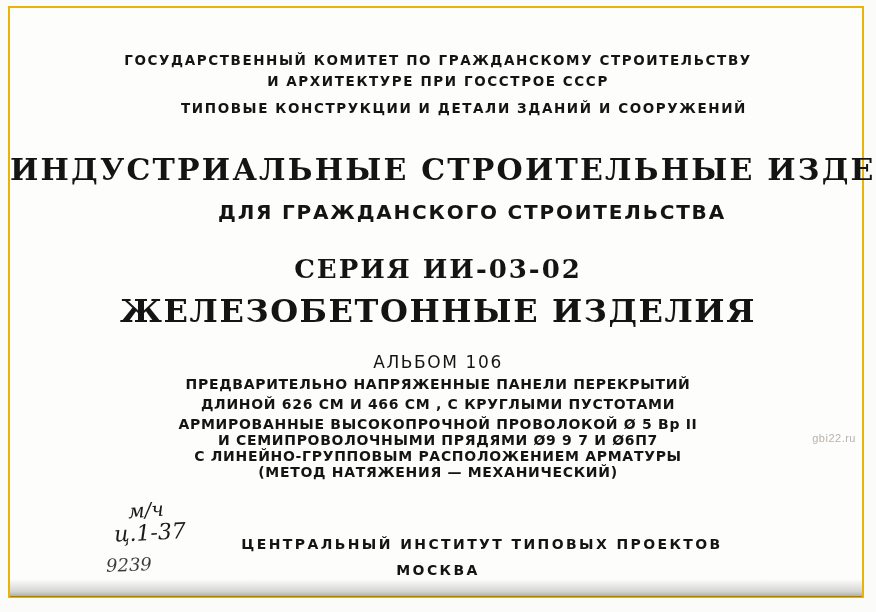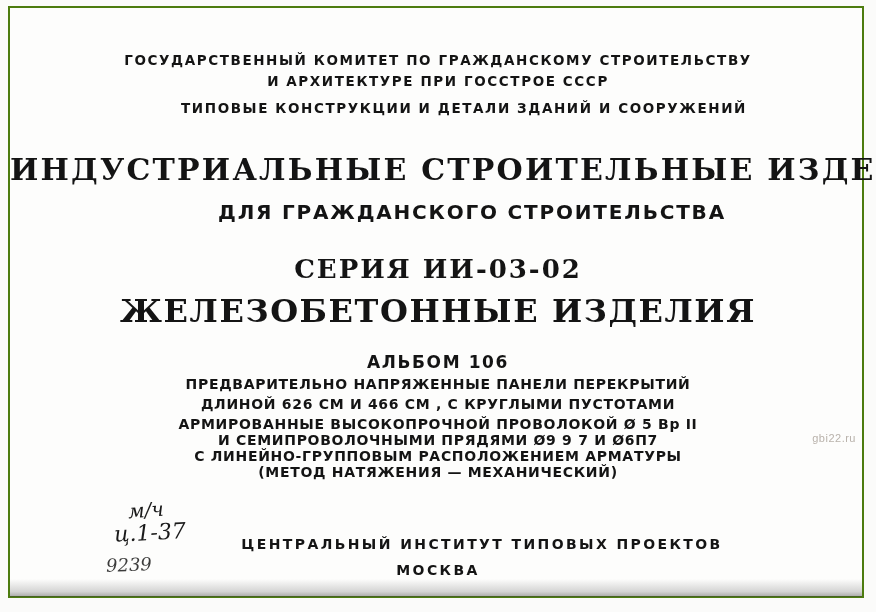--- a/index.html
+++ b/index.html
@@ -19,21 +19,21 @@
     height: 612px;
     background: #fbfbfa;
   }
   
   .scan-frame {
     position: absolute;
     left: 8px;
     top: 6px;
     width: 856px;
     height: 592px;
-    border: 2px solid #4d7c0f;
+    border: 2px solid #eab308;
     box-sizing: border-box;
     background: #fdfdfc;
   }
   .scan-frame::after {
     content: "";
     position: absolute;
     left: 0; right: 0; bottom: -1px;
     height: 18px;
     background: linear-gradient(180deg, rgba(0,0,0,0) 0%, rgba(90,90,90,0.25) 70%, rgba(60,60,60,0.45) 100%);
     pointer-events: none;
@@ -93,21 +93,21 @@
     font-weight: 800;
     letter-spacing: 1.6px;
     font-family: "DejaVu Serif", serif;
   }
 
   
   .album-label {
     top: 344px;
     font-size: 17px;
     letter-spacing: 1.6px;
-    font-weight: 700;
+    font-weight: 400;
   }
   .desc {
     font-size: 14px;
     letter-spacing: 0.7px;
     font-weight: 600;
   }
   .desc-1 { top: 368px; }
   .desc-2 { top: 388px; }
   .desc-3 { top: 408px; }
   .desc-4 { top: 424px; }

